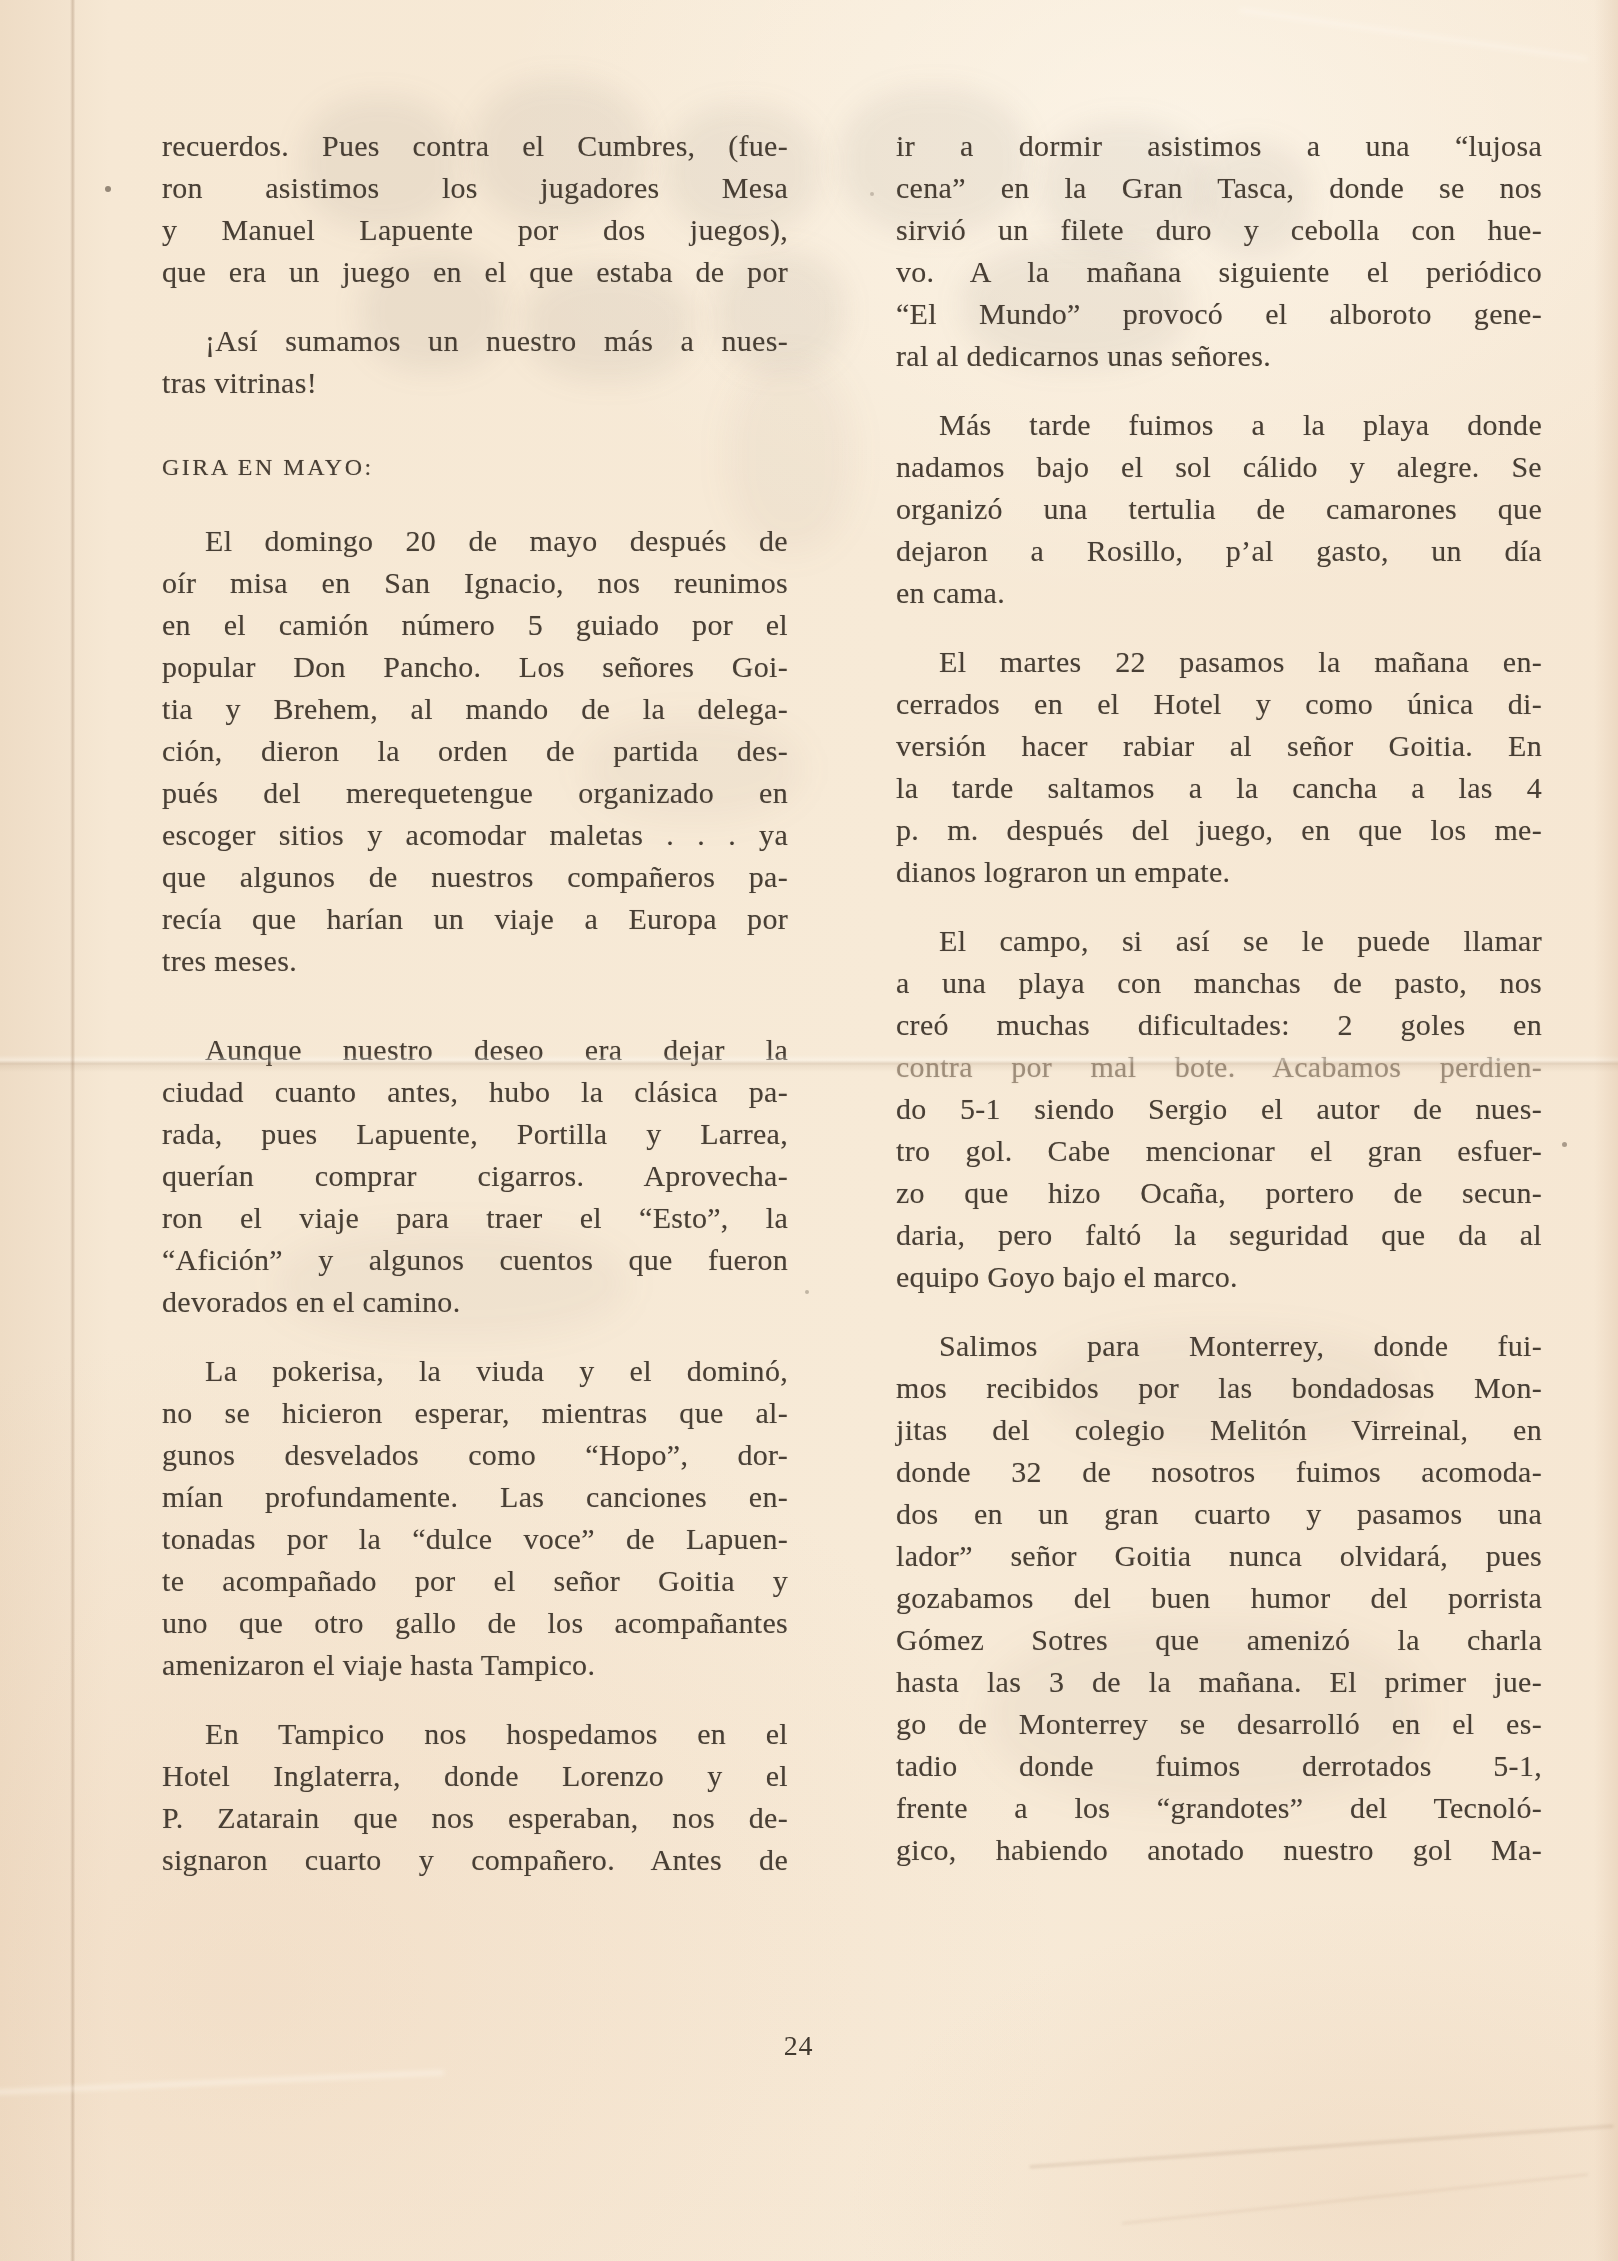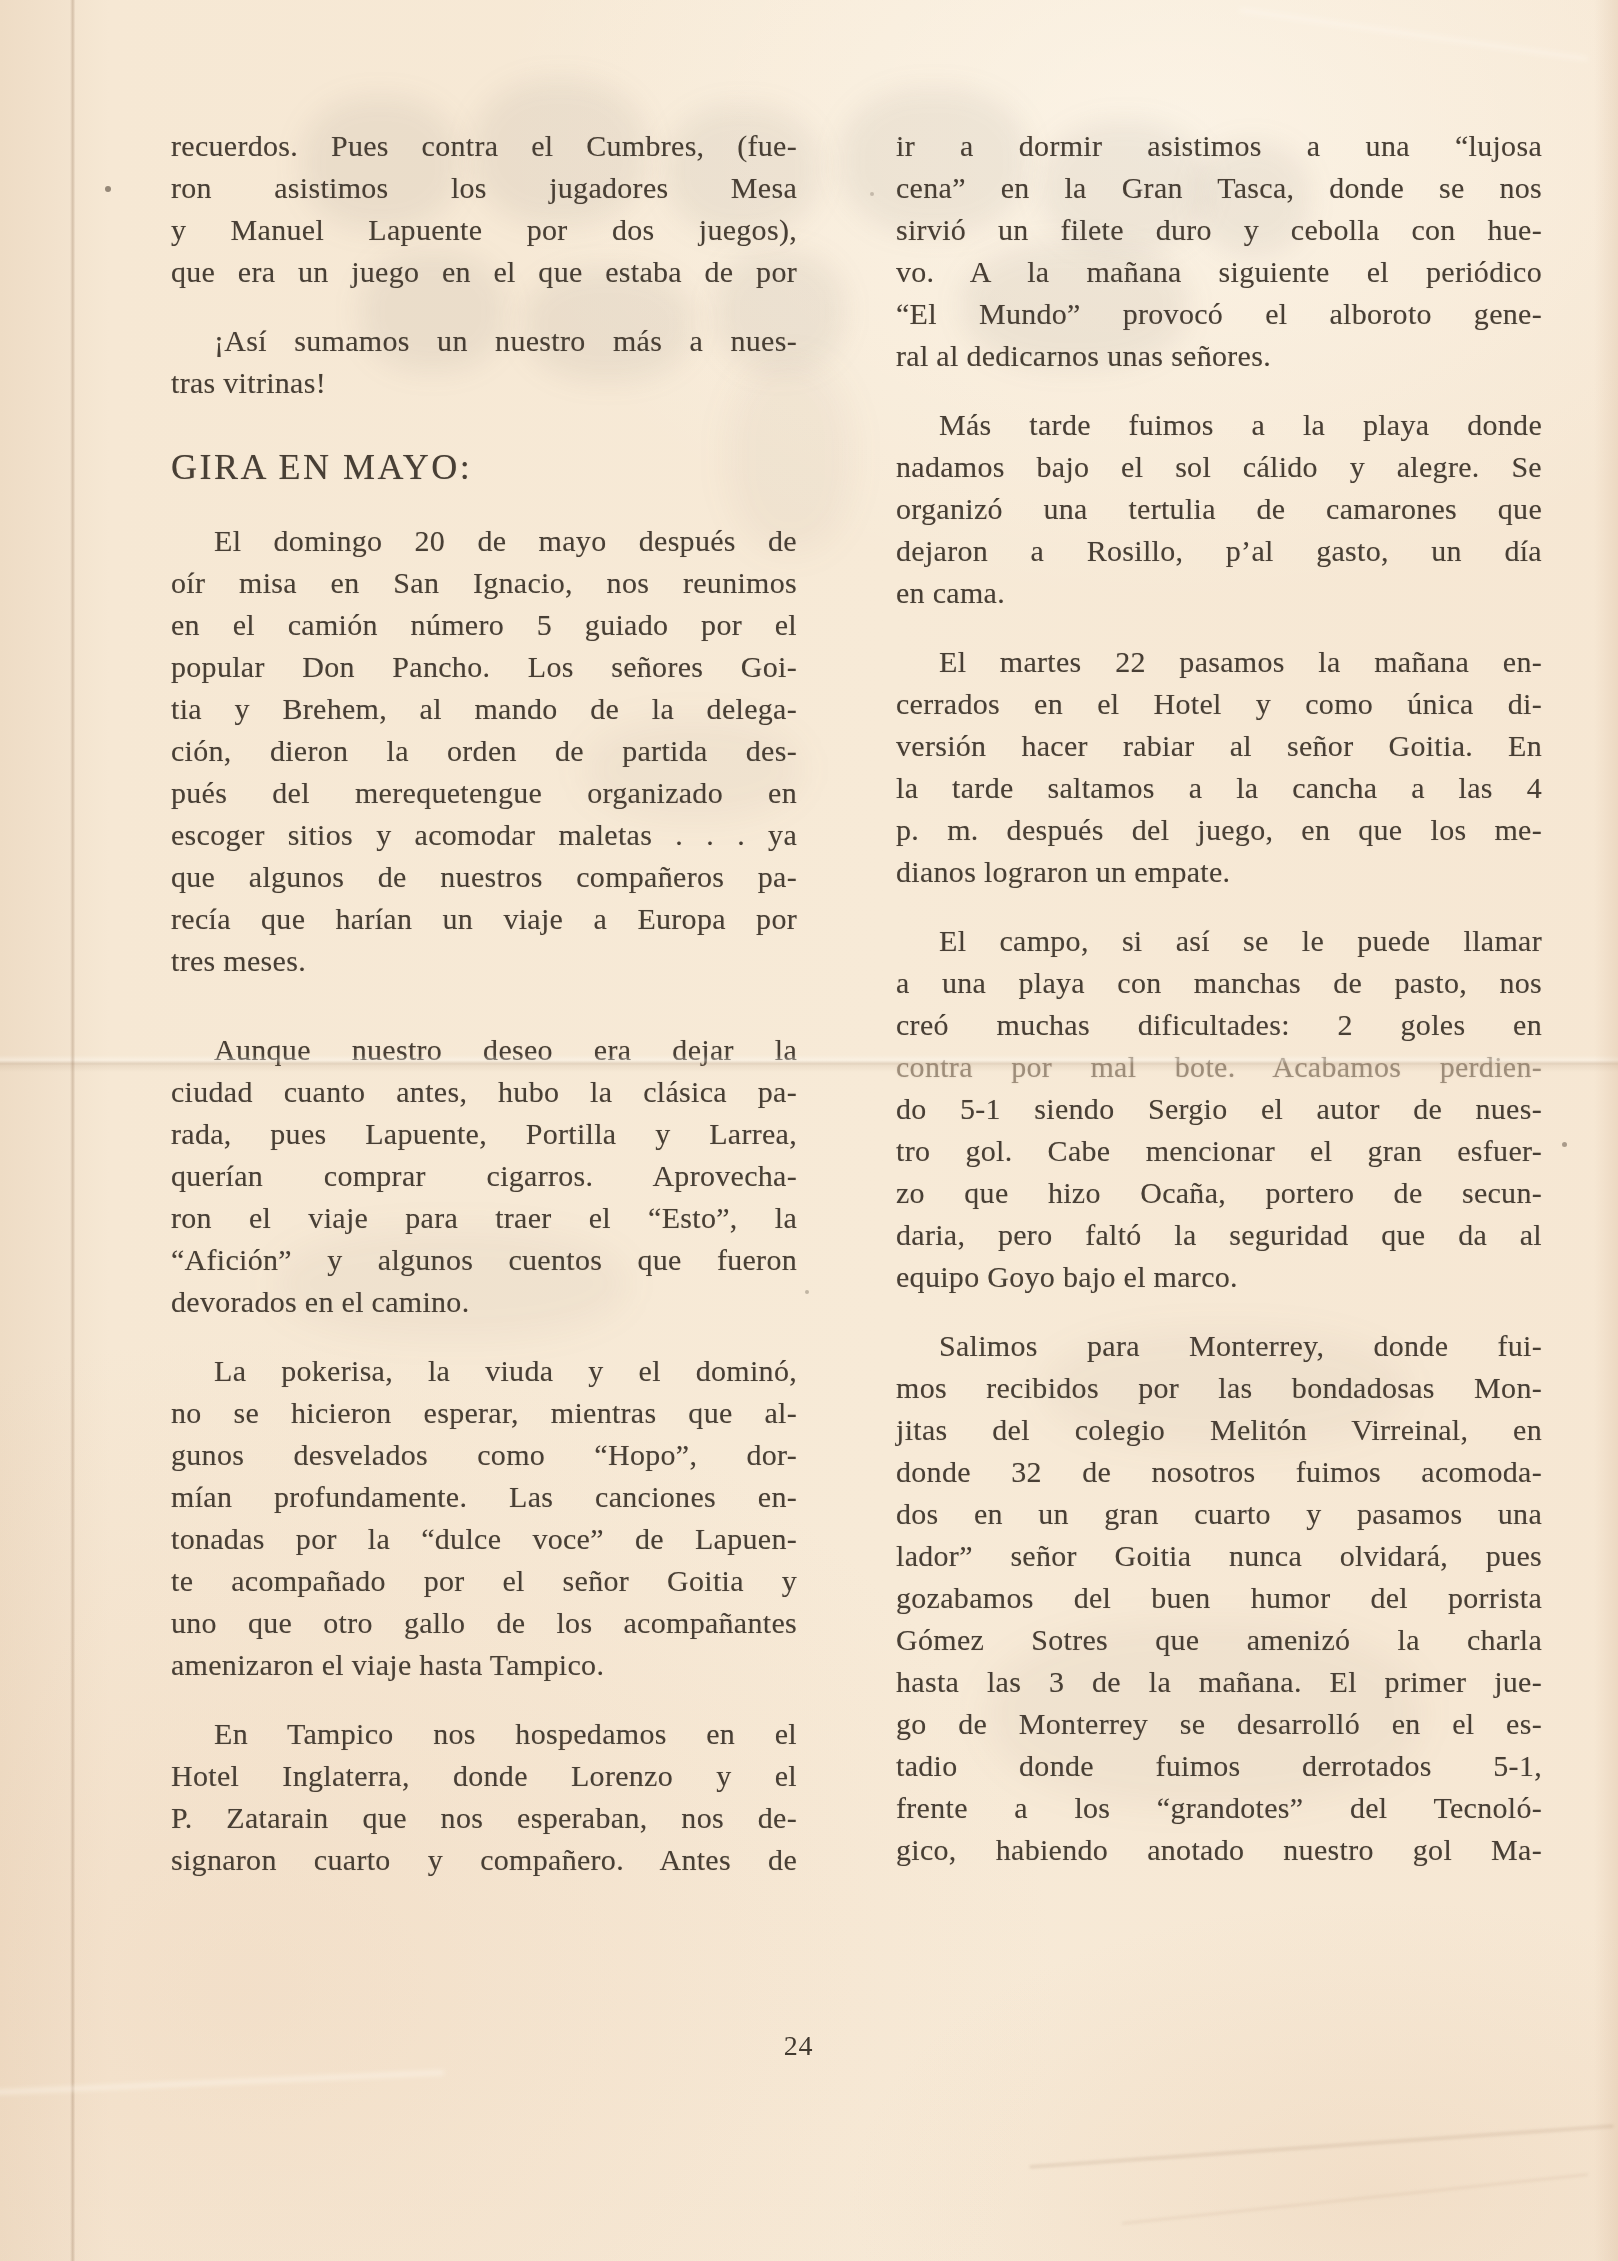--- a/index.html
+++ b/index.html
@@ -21,42 +21,42 @@
 
   
   .column {
     position: absolute;
     top: 125px;
     font-size: 30px;
     line-height: 42px;
     color: #483f35;
     letter-spacing: 0.3px;
   }
-  #left-col  { left: 171px;  width: 626px; }
+  #left-col  { left: 162px;  width: 626px; }
   #right-col { left: 896px; width: 646px; }
 
   .line {
     text-align: justify;
     text-align-last: justify;
     text-shadow: 0 0 0.8px rgba(72,60,46,0.35);
   }
   .line.short  { text-align-last: left; }
   .line.indent { padding-left: 43px; }
   .line.faded  {
     color: #9d8d7a;
     text-shadow: 0 0 1.7px rgba(150,130,110,0.35);
   }
 
   .block { margin-top: 27px; }
   .block:first-child { margin-top: 0; }
   .block.gap-large { margin-top: 47px; }
 
   .heading { margin-top: 42px; }
   .heading .line {
-    font-size: 36px;
+    font-size: 24px;
     letter-spacing: 2.5px;
     text-align-last: left;
     text-shadow: 0 0 0.8px rgba(60,50,38,0.45);
     font-family: Liberation Serif, serif;
   }
   .heading + .paragraph { margin-top: 32px; }
 
   
   #page-number {
     position: absolute;

